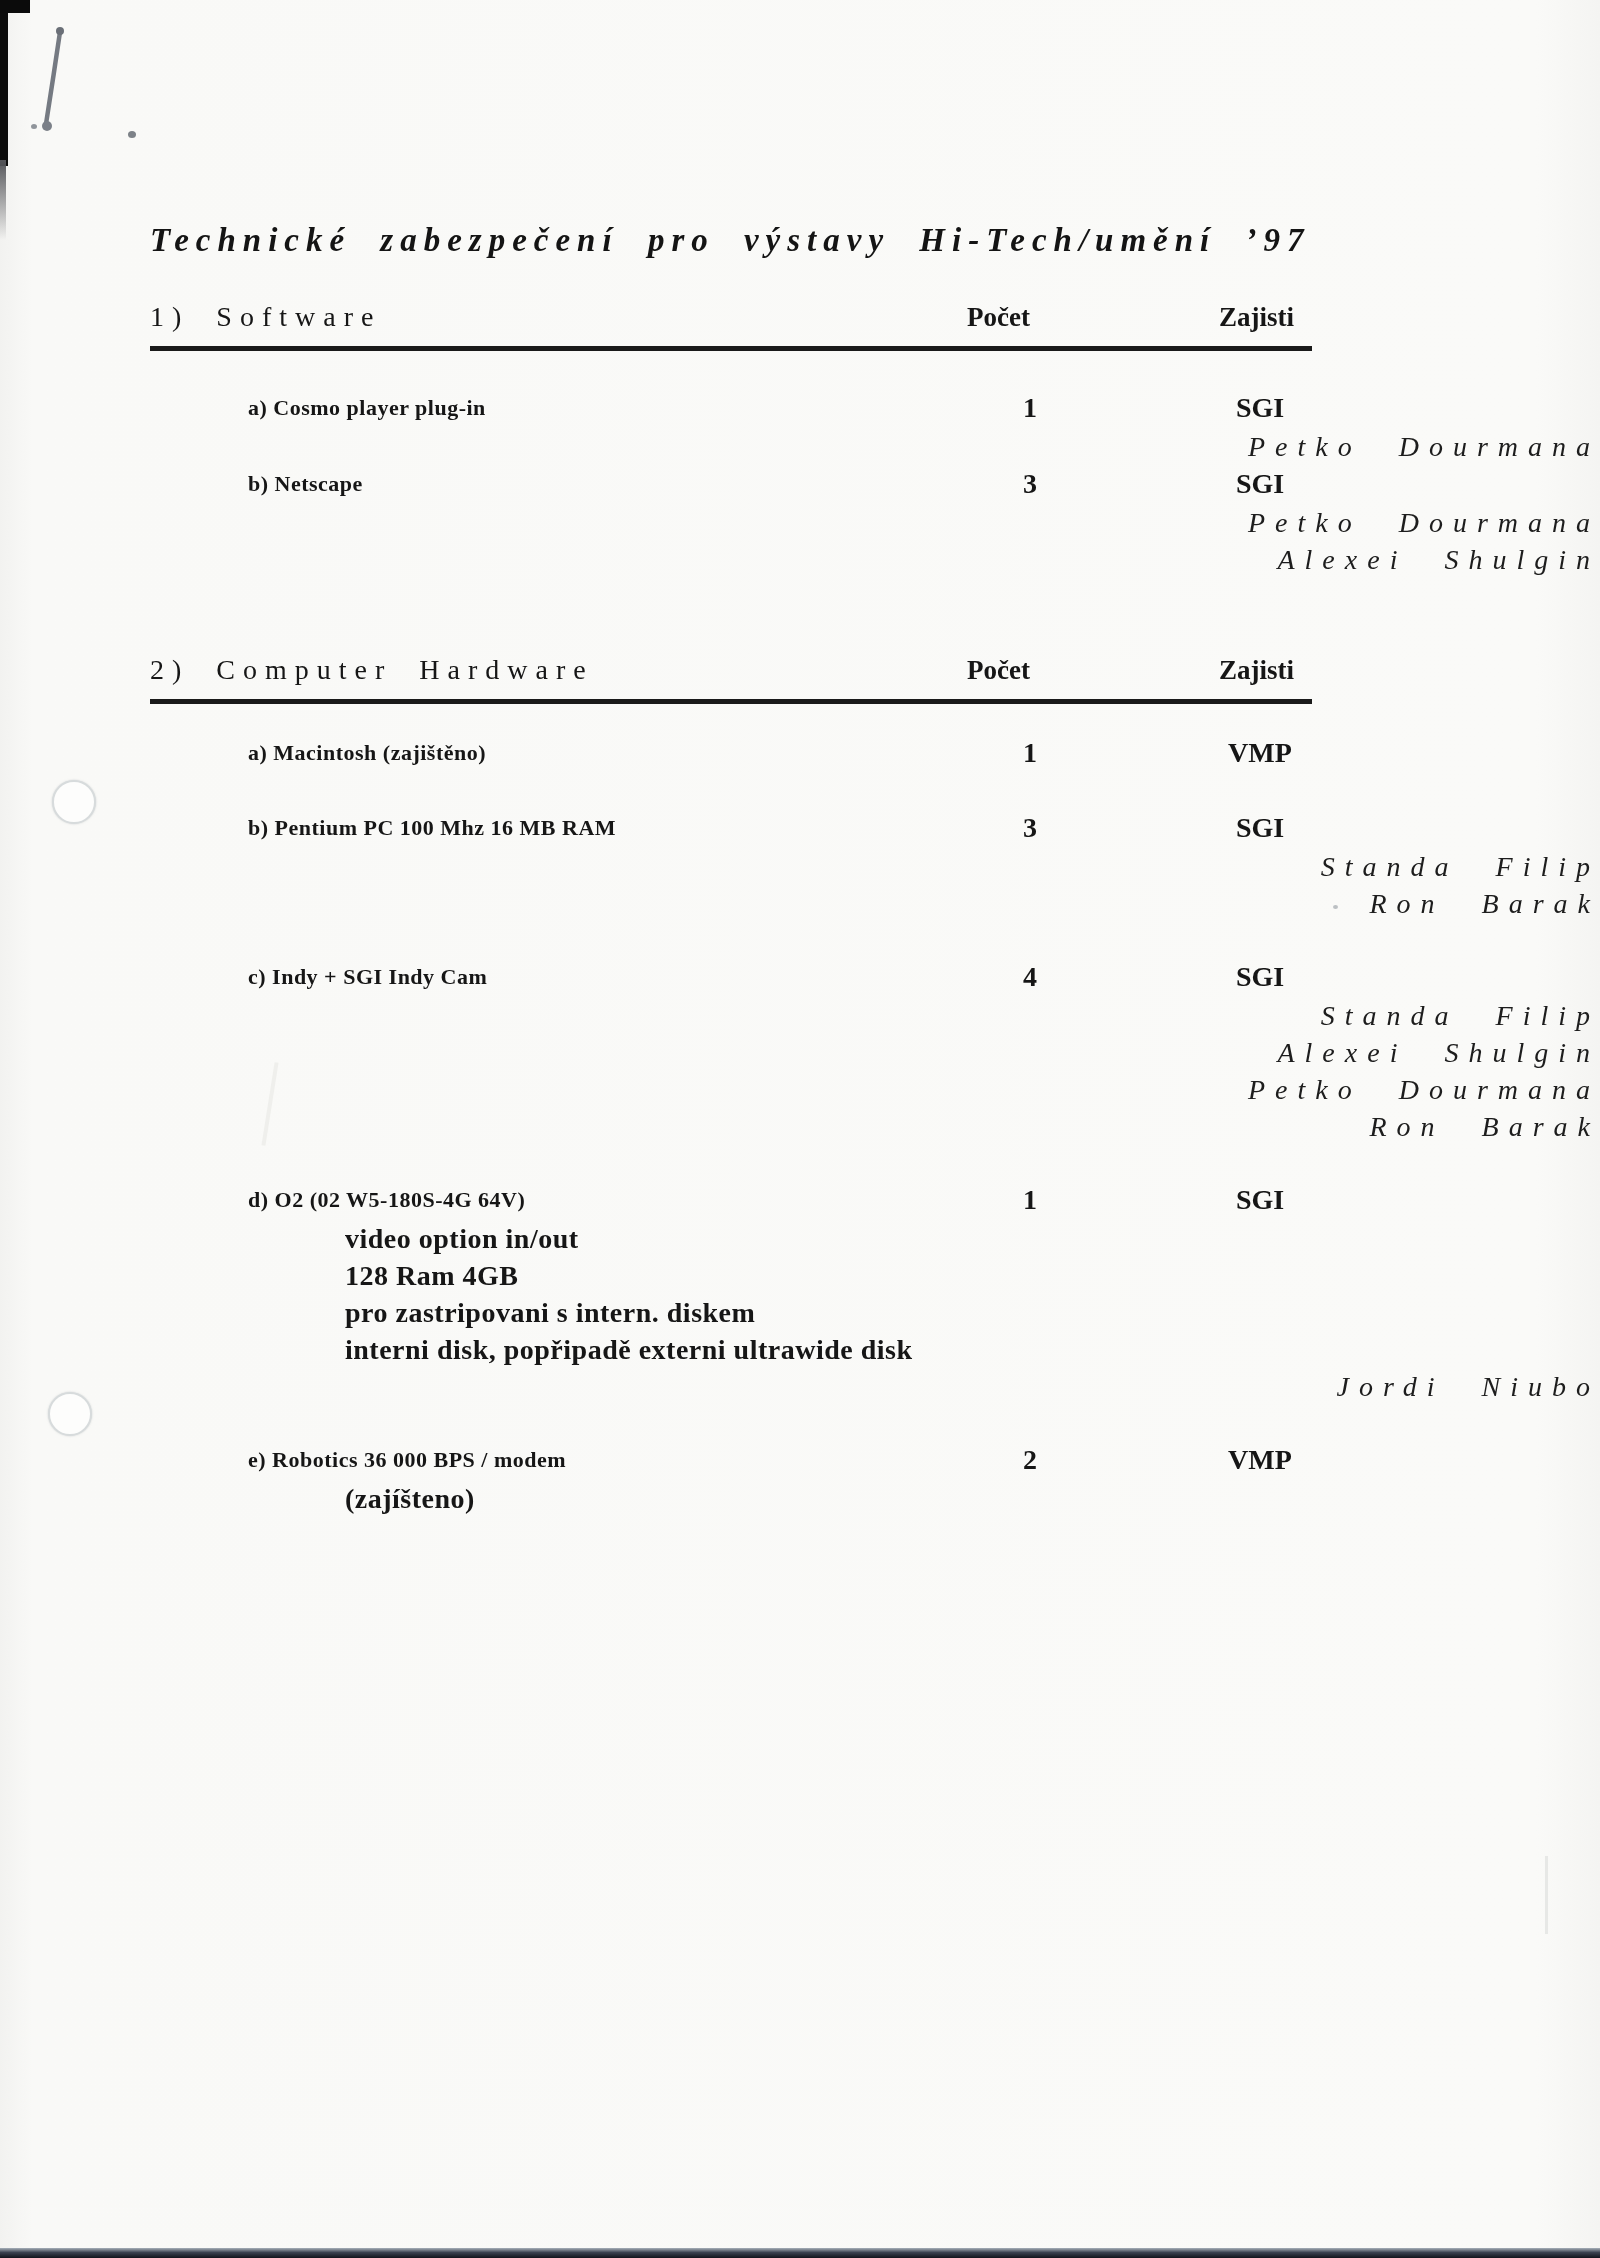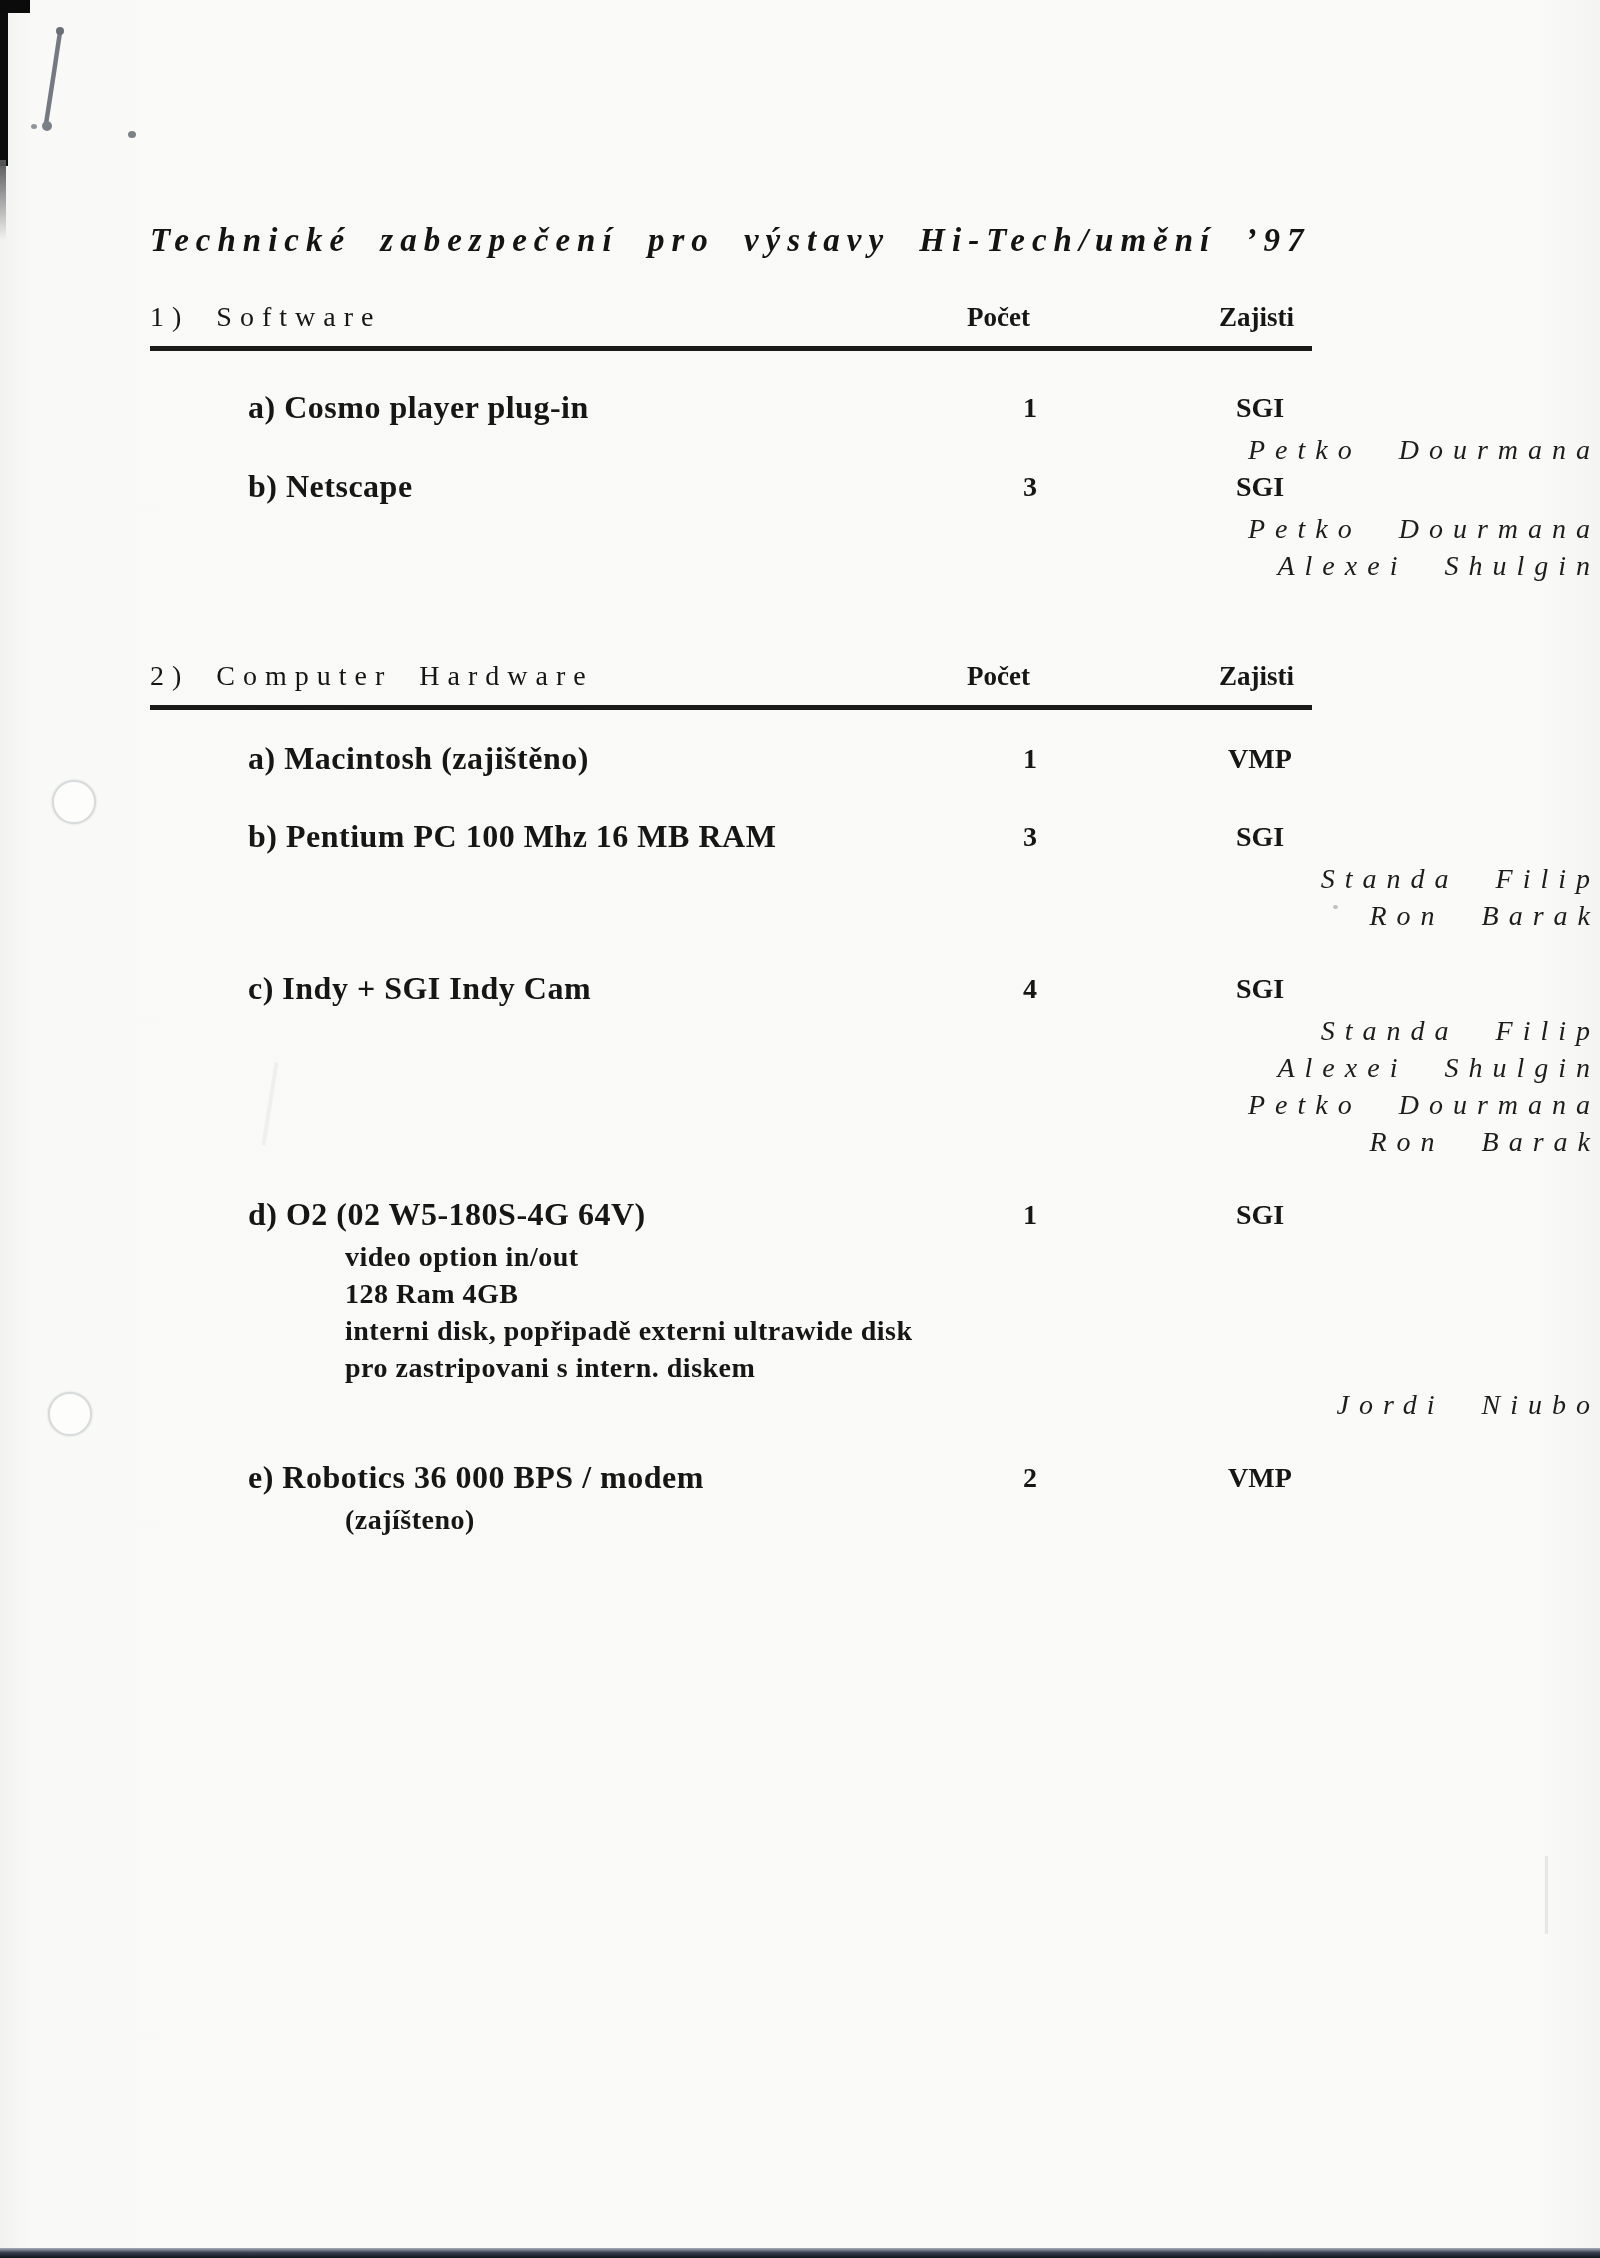--- a/index.html
+++ b/index.html
@@ -56,21 +56,21 @@
   .col-count { left: 817px; width: 100px; }
   .col-provider { left: 1069px; width: 100px; }
 
   .items { margin-left: 248px; }
   .section:nth-of-type(1) .items { margin-top: 38px; }
   .section:nth-of-type(2) .items { margin-top: 30px; }
   .section:nth-of-type(1) .item { margin-bottom: 0; }
   .section:nth-of-type(2) .item { margin-bottom: 36px; }
   .item { line-height: 37px; }
   .item-line { position: relative; }
-  .item-label { font-size: 32px; font-weight: bold; letter-spacing: 0.5px; white-space: nowrap; }
+  .item-label { font-size: 22px; font-weight: bold; letter-spacing: 0.5px; white-space: nowrap; }
   .item-count { position: absolute; left: 727px; width: 110px; text-align: center;
                 font-size: 28px; font-weight: bold; }
   .item-provider { position: absolute; left: 942px; width: 140px; text-align: center;
                    font-size: 28px; font-weight: bold; }
   .detail-line { margin-left: 97px; font-size: 28px; font-weight: bold;
                  letter-spacing: 0.5px; white-space: nowrap; }
   .name-line { margin-left: 95px; font-size: 28px; font-style: italic; font-weight: 400;
                letter-spacing: 10px; word-spacing: 20px; white-space: nowrap; color: #1d1d1d; text-align: right; }
 </style>
 </head>
@@ -163,22 +163,22 @@
           </div>
 
   <div class="item">
     <div class="item-line">
       <span class="item-label">d) O2 (02 W5-180S-4G 64V)</span>
       <span class="item-count">1</span>
       <span class="item-provider">SGI</span>
     </div>
   <div class="detail-line">video option in/out</div>
             <div class="detail-line">128 Ram 4GB</div>
+            <div class="detail-line">pro zastripovani s intern. diskem</div>
             <div class="detail-line">interni disk, popřipadě externi ultrawide disk</div>
-            <div class="detail-line">pro zastripovani s intern. diskem</div>
             <div class="name-line">Jordi Niubo</div>
           </div>
 
   <div class="item">
     <div class="item-line">
       <span class="item-label">e) Robotics 36 000 BPS / modem</span>
       <span class="item-count">2</span>
       <span class="item-provider">VMP</span>
     </div>
   <div class="detail-line">(zajíšteno)</div>

